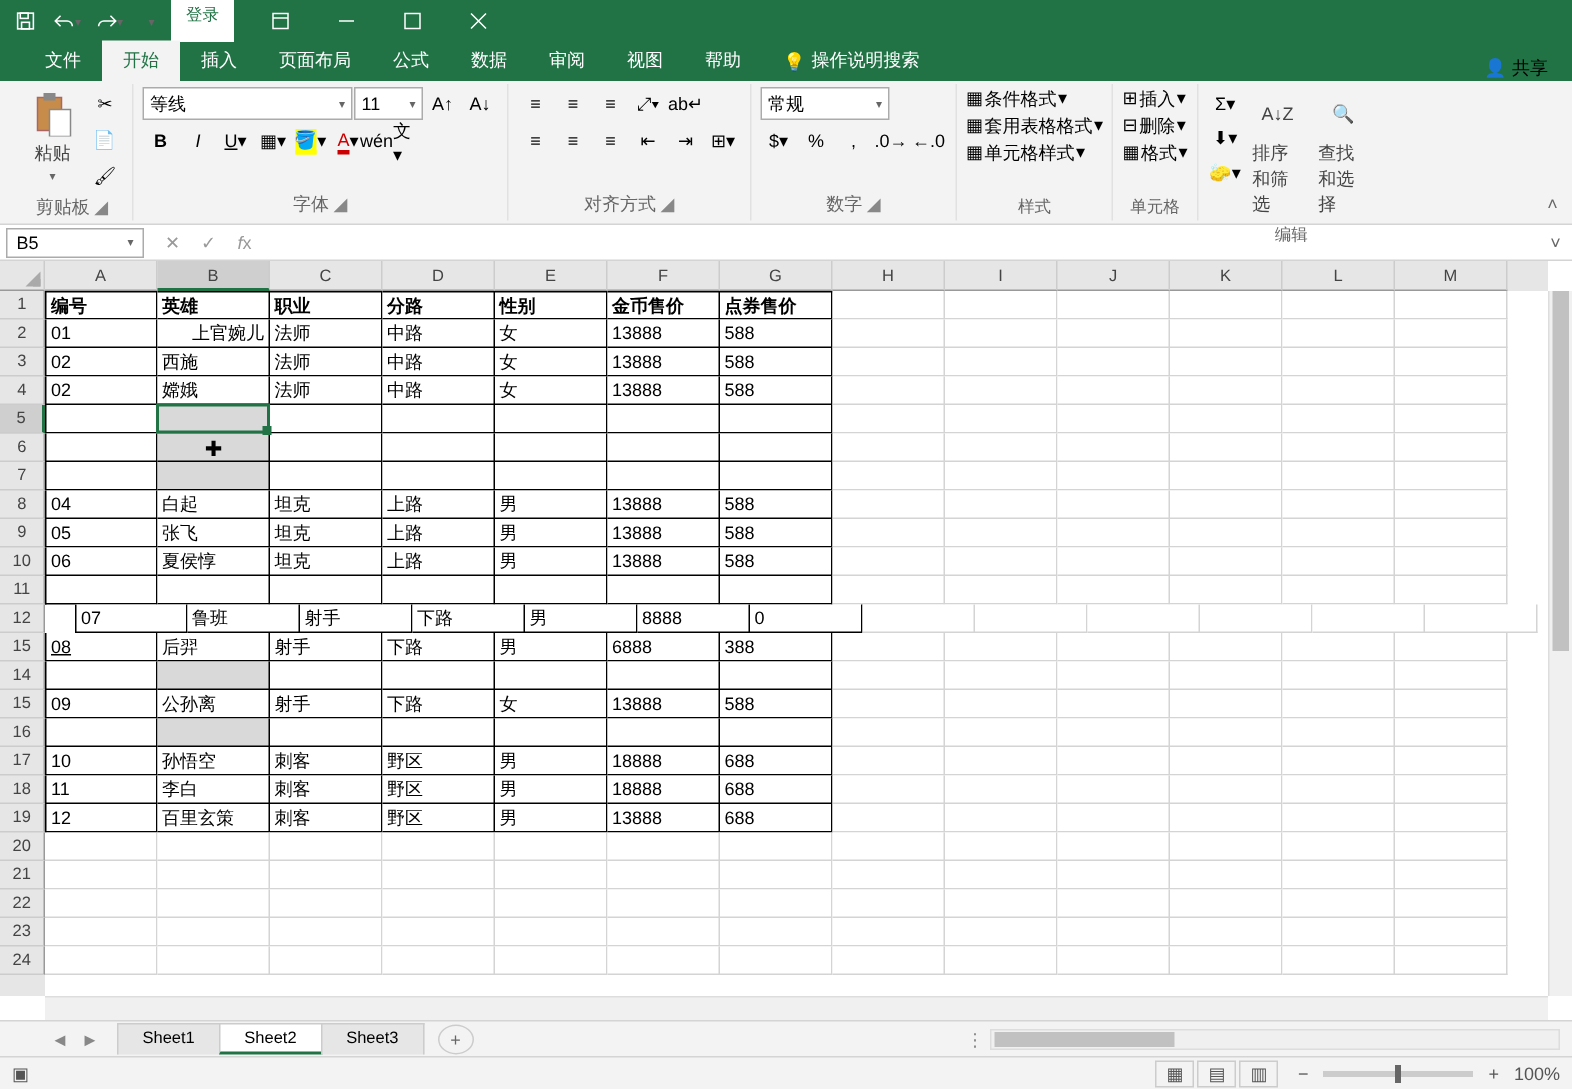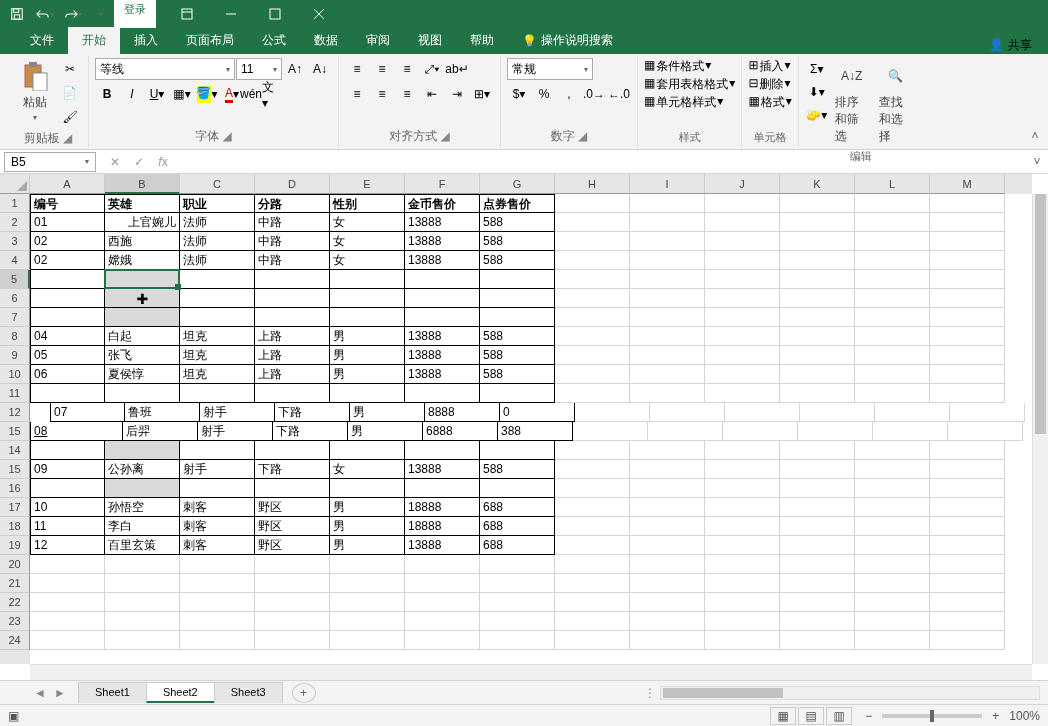--- a/index.html
+++ b/index.html
@@ -510,21 +510,21 @@
         <div class="cell td" style="width: 75px;">8888</div>
         <div class="cell td" style="width: 75px;">0</div>
         <div class="cell" style="width: 75px;"></div>
         <div class="cell" style="width: 75px;"></div>
         <div class="cell" style="width: 75px;"></div>
         <div class="cell" style="width: 75px;"></div>
         <div class="cell" style="width: 75px;"></div>
         <div class="cell" style="width: 75px;"></div>
       </div>
       <div class="row">
-        <div class="cell td" style="width: 93px; border-left: 1px solid rgb(0, 0, 0); text-decoration: underline;">08</div>
+        <div class="cell td" style="width: 75px; border-left: 1px solid rgb(0, 0, 0); text-decoration: underline;">08</div>
         <div class="cell td" style="width: 75px;">后羿</div>
         <div class="cell td" style="width: 75px;">射手</div>
         <div class="cell td" style="width: 75px;">下路</div>
         <div class="cell td" style="width: 75px;">男</div>
         <div class="cell td" style="width: 75px;">6888</div>
         <div class="cell td" style="width: 75px;">388</div>
         <div class="cell" style="width: 75px;"></div>
         <div class="cell" style="width: 75px;"></div>
         <div class="cell" style="width: 75px;"></div>
         <div class="cell" style="width: 75px;"></div>

